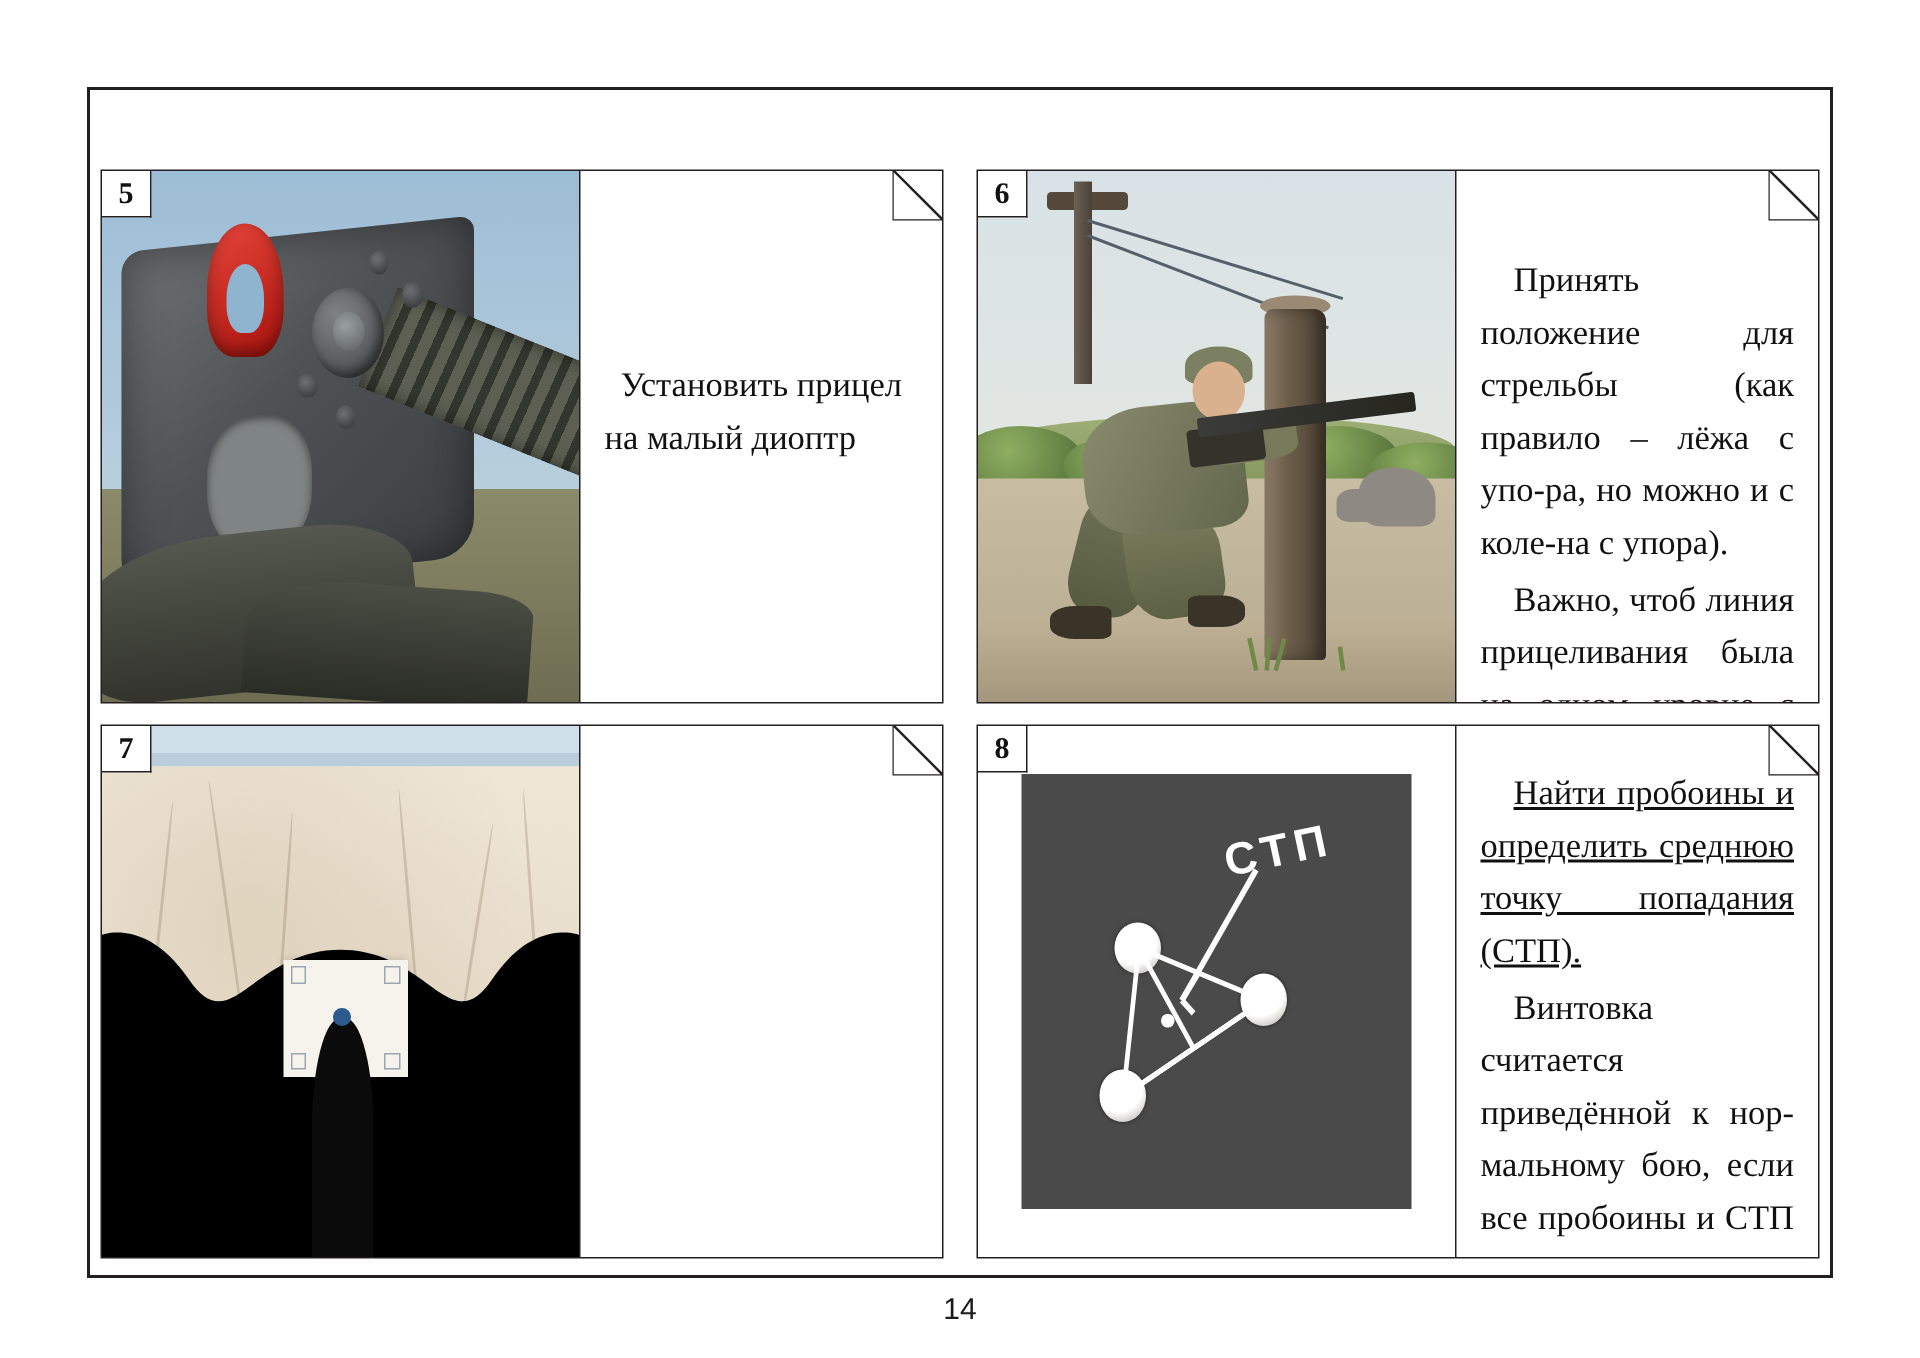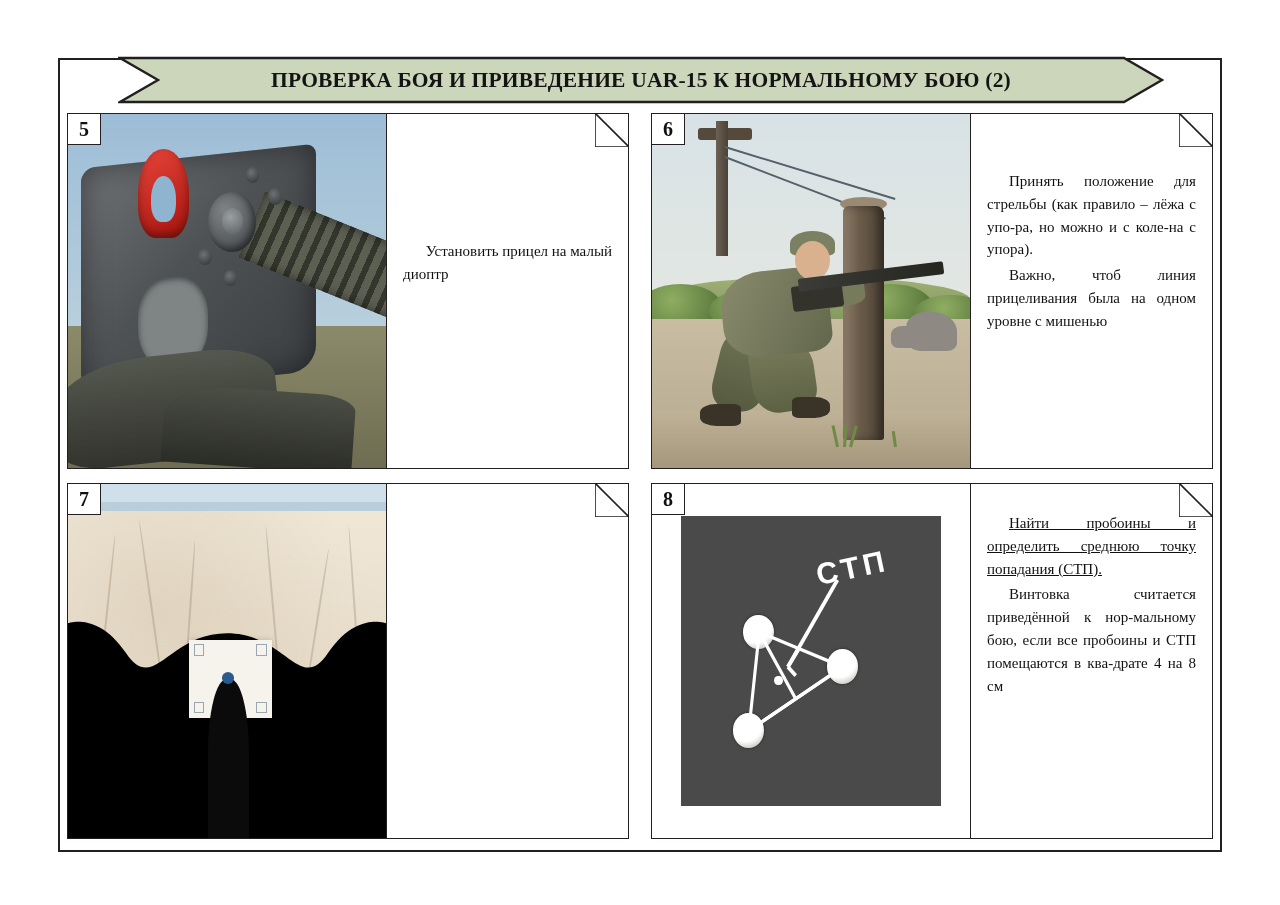--- a/index.html
+++ b/index.html
@@ -87,21 +87,21 @@
   .text-box {
     flex: 1 1 auto;
     position: relative;
     box-sizing: border-box;
     border-left: 1.6px solid #231f20;
     padding: 14px 16px 10px 16px;
     overflow: hidden;
   }
   .text-box p {
     margin: 0;
-    font-size: 15px;
+    font-size: 23px;
     line-height: 1.52;
     text-align: justify;
     text-align-last: left;
     text-justify: inter-word;
     color: #111;
     hyphens: manual;
   }
   .text-box p + p { margin-top: 3px; }
   .indent { display: inline-block; width: 22px; }
 
@@ -367,26 +367,20 @@
     transform: rotate(-12deg);
   }
 </style>
 </head>
 <body>
 
 <div class="page">
 
   <div class="outer-border"></div>
 
-  <div class="banner-wrap">
-    <svg class="banner-svg" width="1046" height="48" viewBox="0 0 1046 48">
-      <polygon points="2,2 1006,2 1044,24 1006,46 2,46 40,24" fill="#ccd6bb" stroke="#231f20" stroke-width="2.4"></polygon>
-    </svg>
-    <div class="banner-text">ПРОВЕРКА БОЯ И ПРИВЕДЕНИЕ UAR-15 К НОРМАЛЬНОМУ БОЮ (2)</div>
-  </div>
 
   <div class="grid">
 
     <div class="cell c1">
       <div class="badge">5</div>
       <div class="img-box">
         <div class="ill5">
           <div class="sky"></div>
           <div class="ground"></div>
           <div class="body"></div>
@@ -403,21 +397,21 @@
           <div class="hand2"></div>
         </div>
       </div>
       <div class="text-box">
         <svg class="dogear" viewBox="0 0 34 34">
           <polygon points="0,0 34,0 34,34" fill="#ffffff"></polygon>
           <polygon points="0,0 34,34 0,34" fill="#ffffff"></polygon>
           <path d="M0,0 L34,34" stroke="#231f20" stroke-width="1.6" fill="none"></path>
           <path d="M0,0 L0,34 L34,34" stroke="#231f20" stroke-width="1.6" fill="none"></path>
         </svg>
-        <p style="text-align:right; margin-top:112px;">Установить прицел на малый диоптр</p>
+        <p style="text-align:center; margin-top:112px;">Установить прицел на малый диоптр</p>
       </div>
     </div>
 
     <div class="cell c2">
       <div class="badge">6</div>
       <div class="img-box">
         <div class="ill6">
           <div class="sky"></div>
           <div class="hills"></div>
           <div class="bush b1"></div>
@@ -525,13 +519,14 @@
           <path d="M0,0 L34,34" stroke="#231f20" stroke-width="1.6" fill="none"></path>
           <path d="M0,0 L0,34 L34,34" stroke="#231f20" stroke-width="1.6" fill="none"></path>
         </svg>
         <p style="margin-top:14px;text-decoration:underline;"><span class="indent"></span><span>Найти пробоины и определить среднюю точку попадания (СТП).</span></p>
         <p><span class="indent"></span><span>Винтовка считается приведённой к нор-мальному бою, если все пробоины и СТП помещаются в ква-драте 4 на 8 см</span></p>
       </div>
     </div>
 
   </div>
 
+  <div class="page-number">14</div>
 </div>
 
 </body></html>

